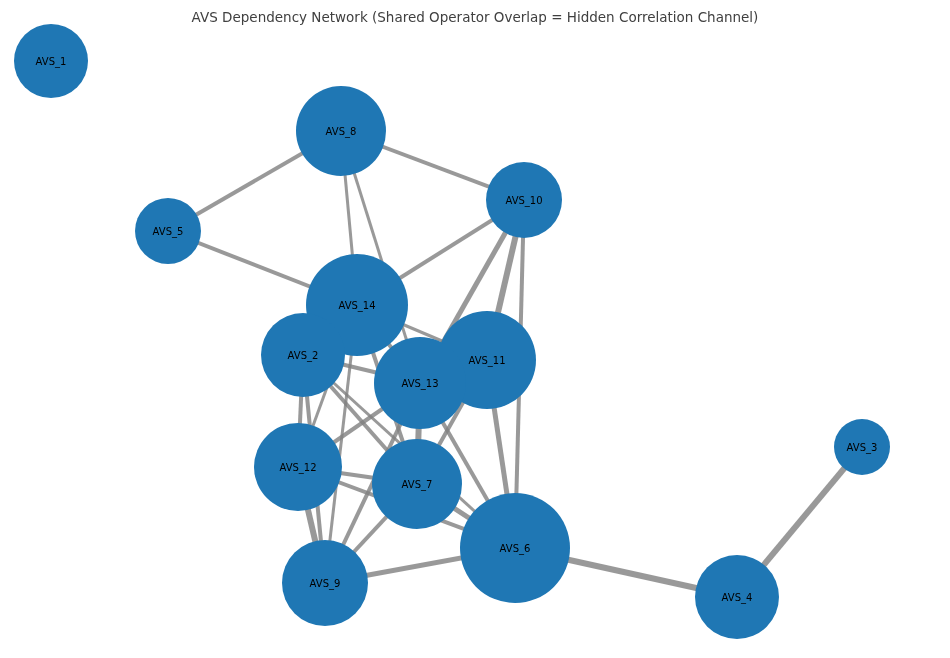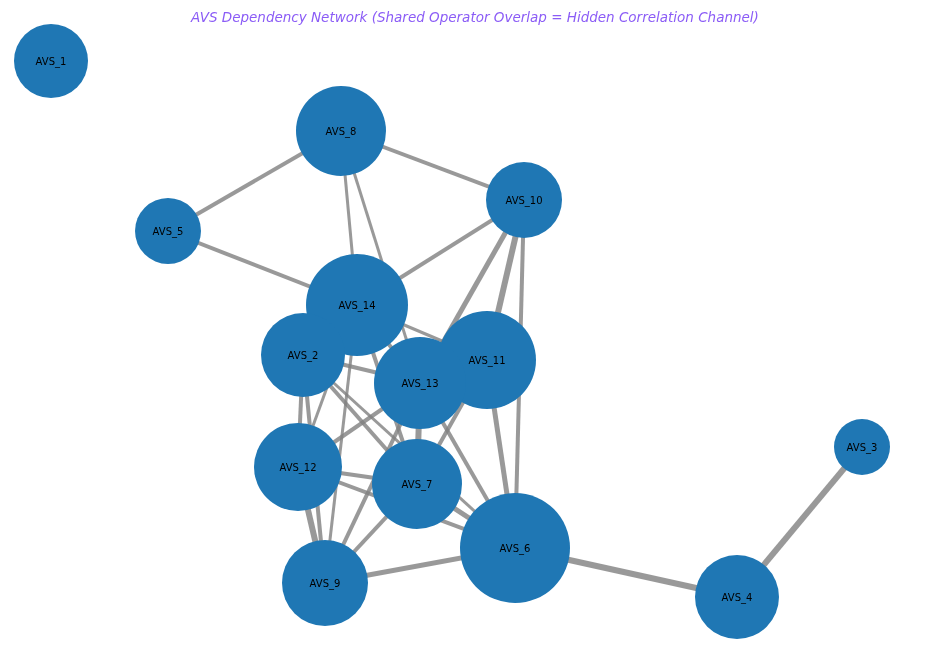--- a/index.html
+++ b/index.html
@@ -15,23 +15,22 @@
     background: #ffffff;
     overflow: hidden;
   }
   .chart-title {
     position: absolute;
     top: 9px;
     left: 0;
     width: 100%;
     text-align: center;
     font-size: 13.5px;
-    color: #8b5cf6;
+    color: #404040;
     pointer-events: none;
-    font-style: italic;
   }
   svg {
     position: absolute;
     top: 0;
     left: 0;
   }
   .node-label {
     font-family: "DejaVu Sans", "Liberation Sans", sans-serif;
     font-size: 10px;
     fill: #000000;

